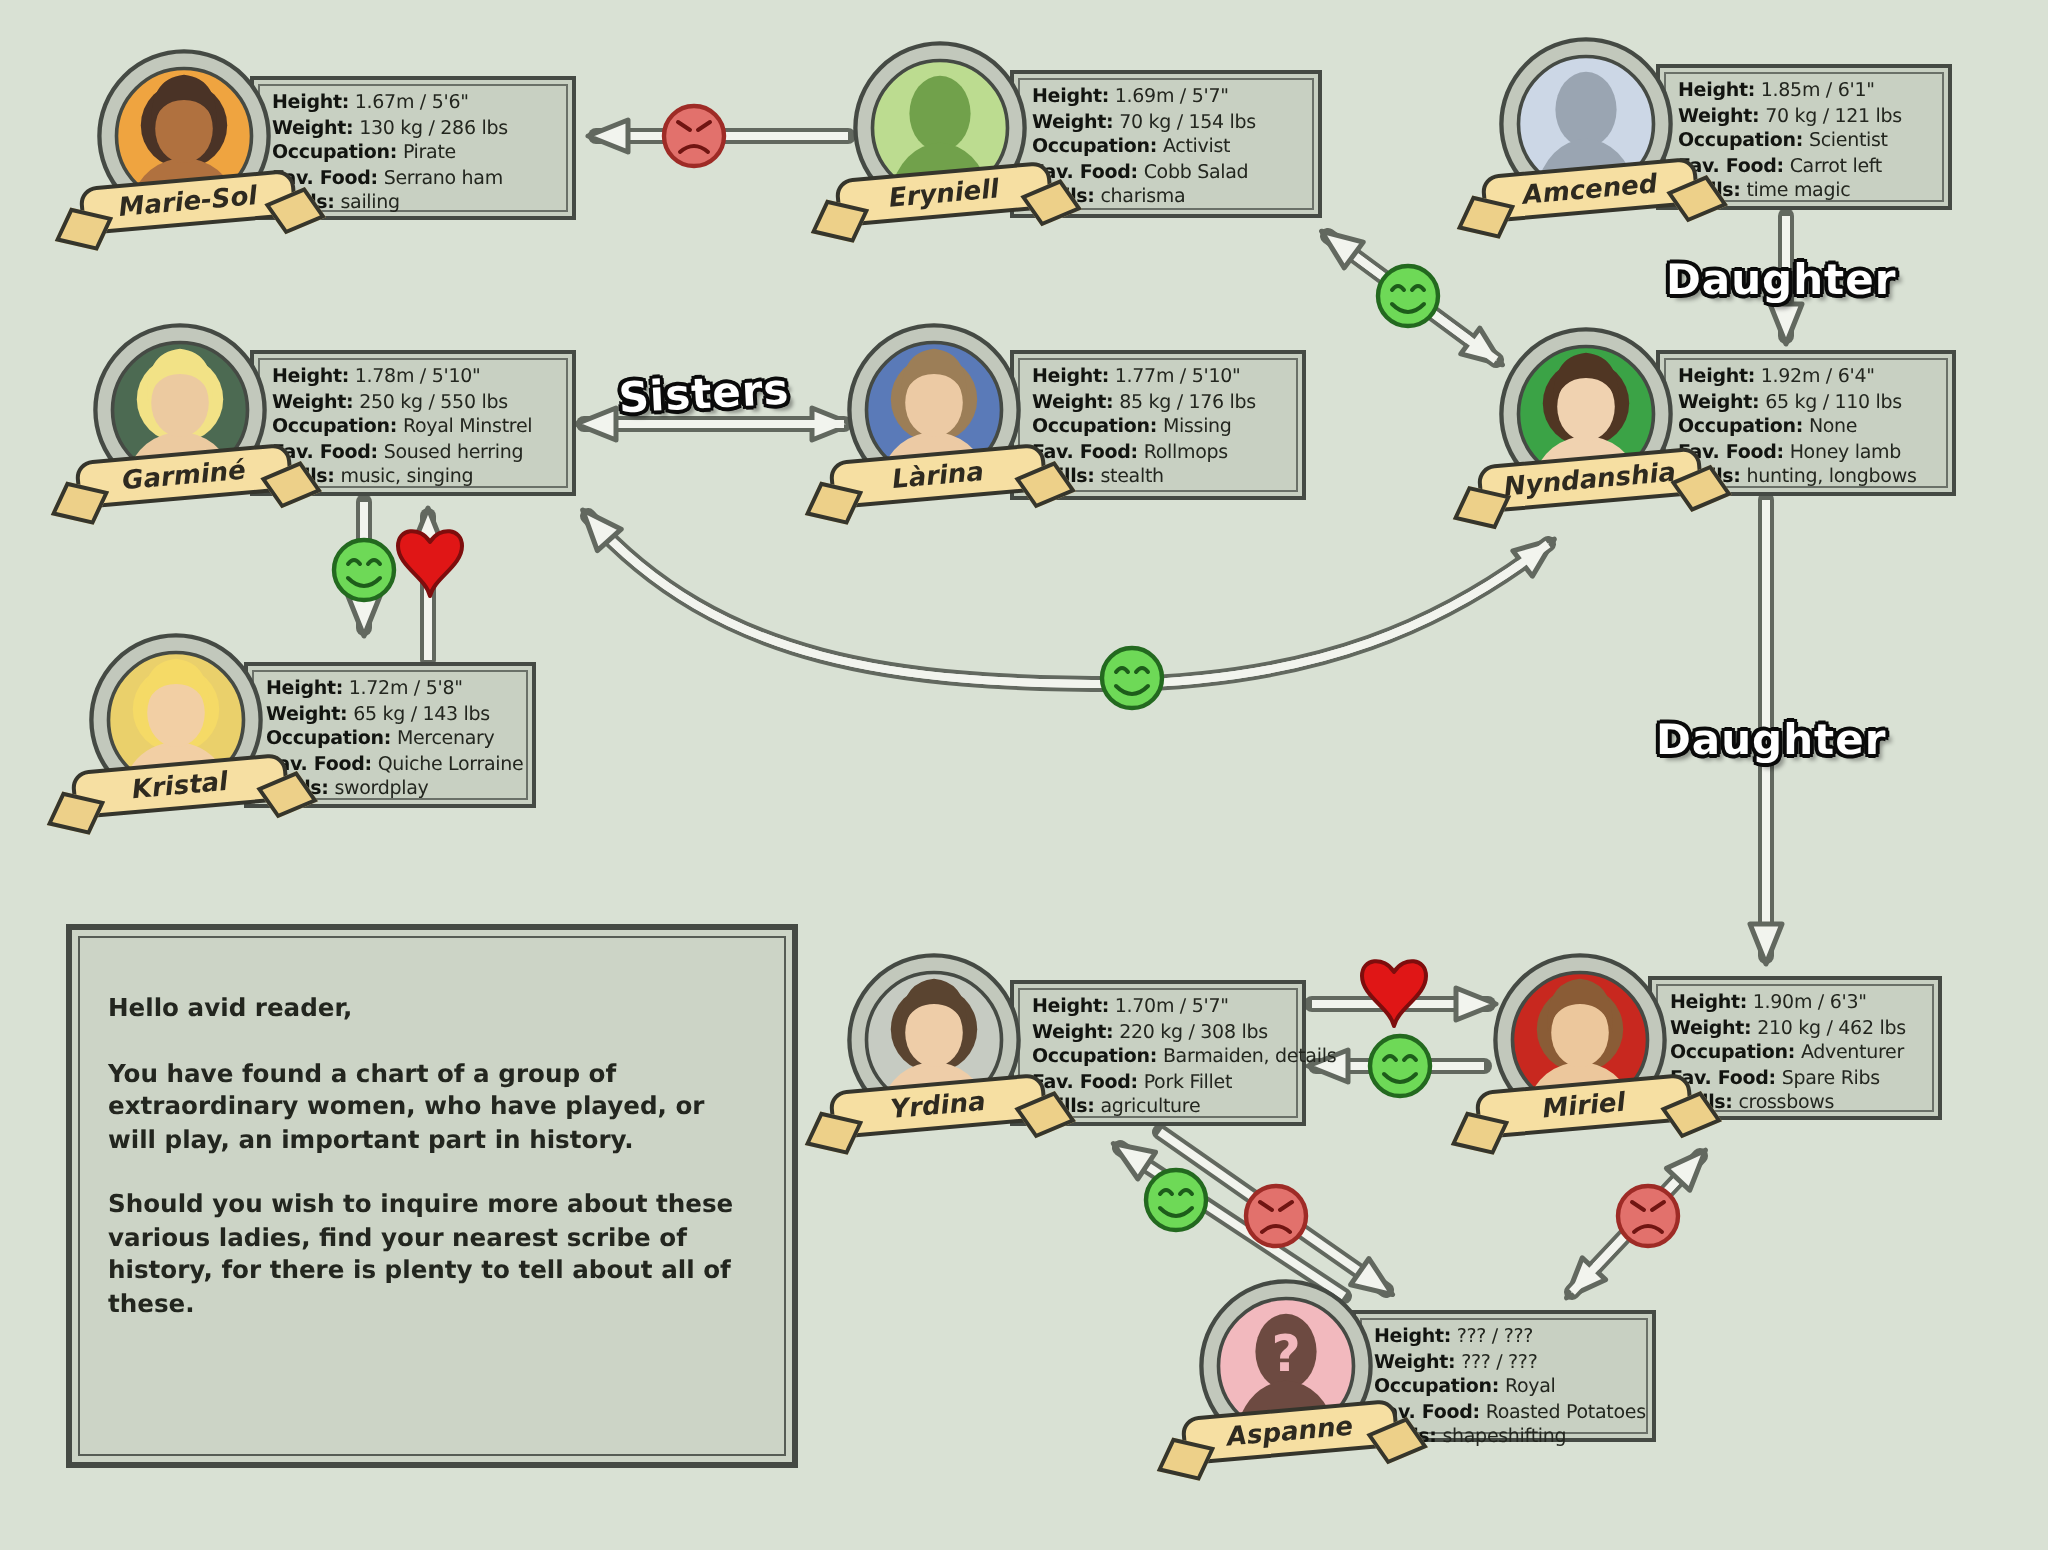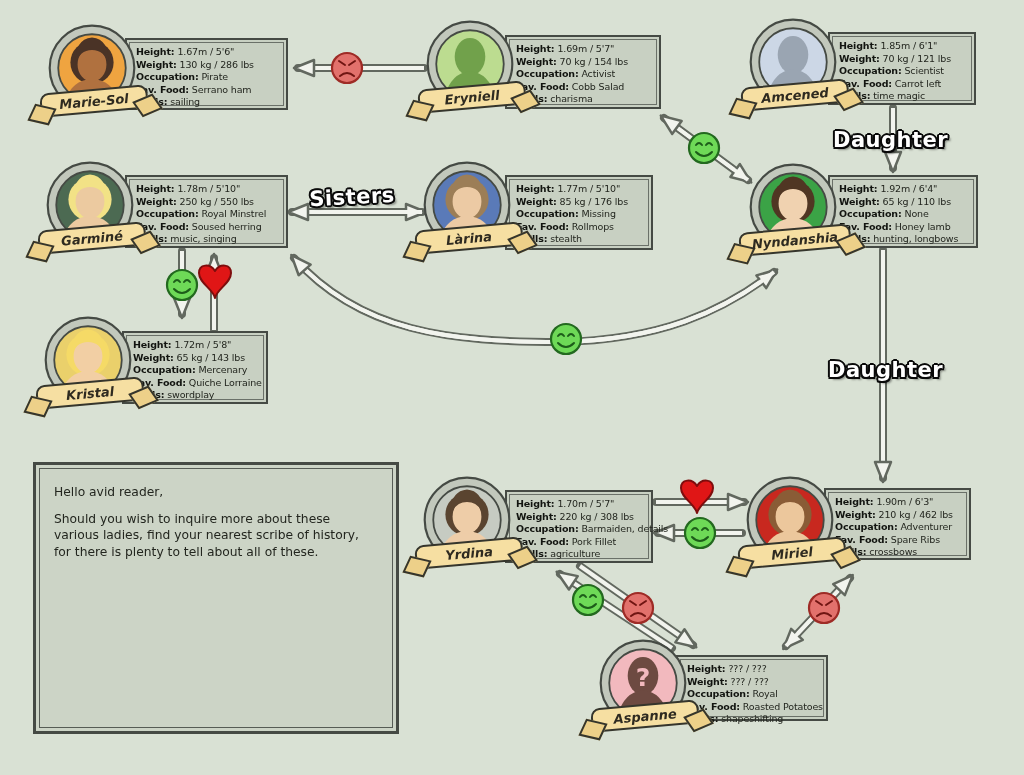--- a/index.html
+++ b/index.html
@@ -39,21 +39,21 @@
   .heart path{stroke:#7e0d0d;stroke-width:2;stroke-linejoin:round;}
   
   .biglabel{position:absolute;z-index:6;font-weight:800;font-size:21px;color:#ffffff;letter-spacing:.5px;
     text-shadow:2px 0 0 #0a0a0a,-2px 0 0 #0a0a0a,0 2px 0 #0a0a0a,0 -2px 0 #0a0a0a,
       1.5px 1.5px 0 #0a0a0a,-1.5px 1.5px 0 #0a0a0a,1.5px -1.5px 0 #0a0a0a,-1.5px -1.5px 0 #0a0a0a,
       3px 3px 2px rgba(0,0,0,.35);text-align:center;}
   
   .letter{position:absolute;z-index:2;left:33px;top:462px;width:366px;height:272px;
     background:#ccd4c6;border:3px solid #454a44;box-sizing:border-box;}
   .letter-inner{position:absolute;inset:3px;border:1px solid #565c55;padding:11px 14px;overflow:hidden;}
-  .letter-inner p{margin:4px 0 10px 0;font-size:12.3px;font-weight:400;line-height:16.5px;color:#23261f;}
+  .letter-inner p{margin:16px 0 10px 0;font-size:12.3px;font-weight:700;line-height:16.5px;color:#23261f;}
 </style>
 </head>
 <body>
 
 <div id="canvas">
 
   <svg id="arrows" width="1024" height="775" viewBox="0 0 1024 775">
     <defs>
       <marker id="ah" markerWidth="28" markerHeight="26" refX="19" refY="12" orient="auto" markerUnits="userSpaceOnUse">
         <path d="M3,4 L23,12 L3,20 Z" fill="#f2f4ee" stroke="#62685f" stroke-width="2.5" stroke-linejoin="round"></path>
@@ -411,18 +411,19 @@
       <path class="f" d="M-7,8 Q0,2 7,8"></path>
   </svg>
 
   <div class="biglabel" style="left:300px;top:185px;width:104px;transform:rotate(-3deg);">Sisters</div>
   <div class="biglabel" style="left:833px;top:128px;width:110px;">Daughter</div>
   <div class="biglabel" style="left:828px;top:358px;width:110px;">Daughter</div>
 
   <div class="letter">
     <div class="letter-inner">
       <p>Hello avid reader,</p>
+      <p>You have found a chart of a group of extraordinary women, who have played, or will play, an important part in history.</p>
       <p>Should you wish to inquire more about these various ladies, find your nearest scribe of history, for there is plenty to tell about all of these.</p>
 
     </div>
   </div>
 
 </div>
 
 </body></html>

